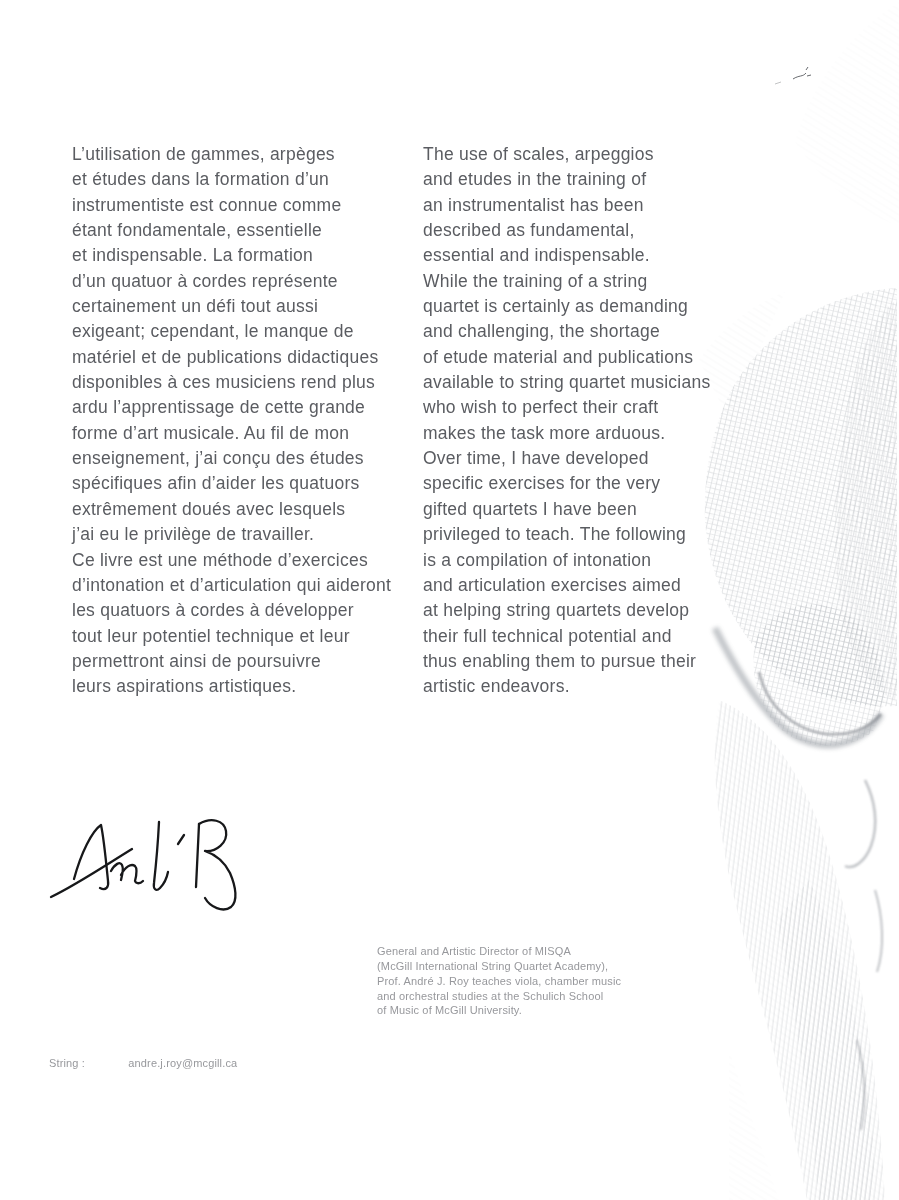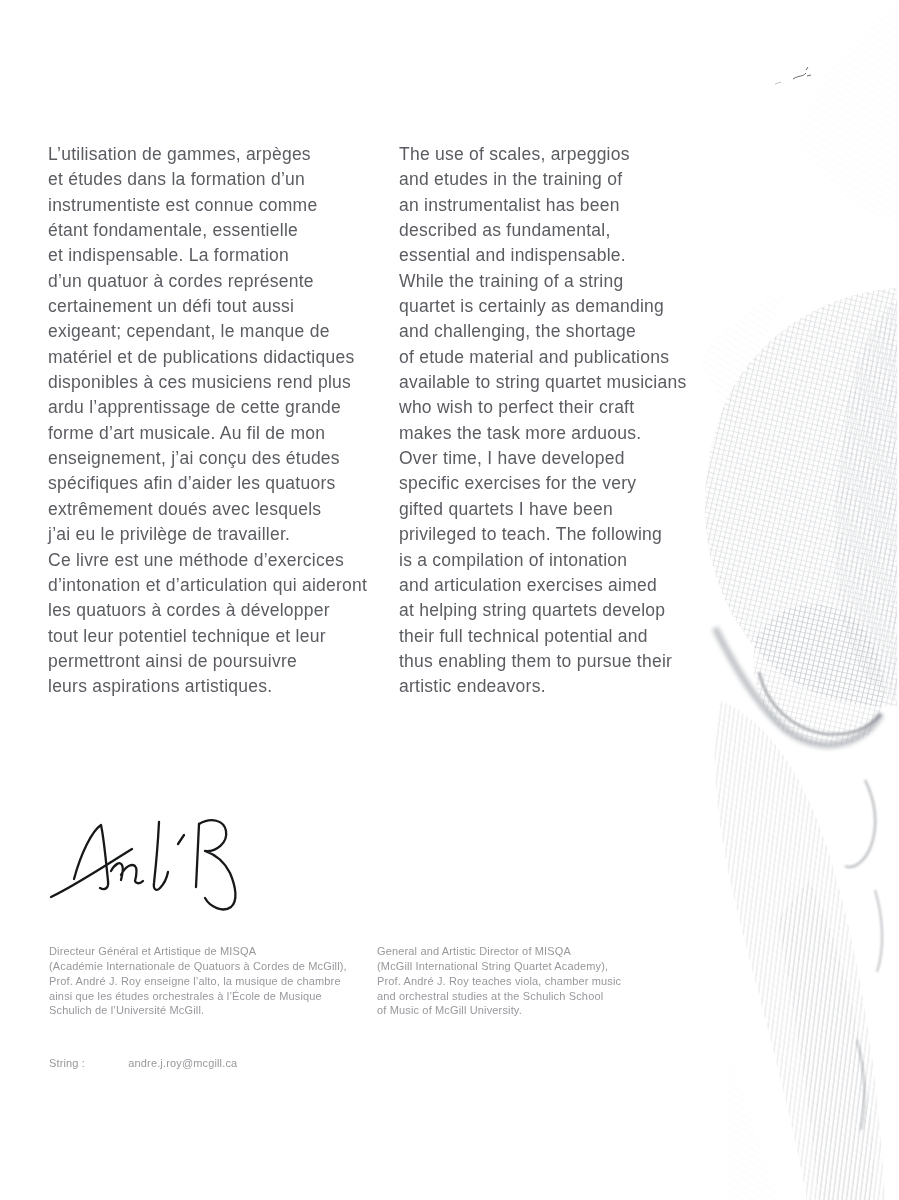--- a/index.html
+++ b/index.html
@@ -12,20 +12,21 @@
     font-family: "Liberation Sans", sans-serif;
   }
   .prose {
     position: absolute;
     white-space: pre;
     color: #5a5c61;
     font-size: 17.5px;
     line-height: 25.35px;
     letter-spacing: 0.25px;
     font-weight: 400;
+    margin-left: 24px;
   }
   .prose-fr { left: 48px; top: 142px; }
   .prose-en { left: 399px; top: 142px; }
   .fine {
     position: absolute;
     white-space: pre;
     color: #97989c;
     font-size: 11px;
     line-height: 14.7px;
     letter-spacing: 0.15px;
@@ -162,25 +163,20 @@
         <path d="M63,56 C67,49 72,46 74,50 C76,54 74,61 73,65 M73,60 C77,52 83,48 87,51 C90,54 88,62 87,66 C88,69 92,69 95,66"></path>
         <path d="M111,7 C110,27 108,50 106,68 C105,74 108,77 112,73 C117,68 119,62 120,57"></path>
         <path d="M130,29 L136,20"></path>
         <path d="M151,9 C150,30 149,52 148,72"></path>
         <path d="M151,9 C163,2 176,5 178,16 C180,28 168,37 157,36 C166,39 176,46 182,58 C188,72 190,86 183,92 C175,98 162,92 157,83"></path>
       </g>
     </svg>
   </div>
 
   <div class="fine fine-fr">
-    <p>Directeur Général et Artistique de MISQA
-(Académie Internationale de Quatuors à Cordes de McGill),
-Prof. André J. Roy enseigne l’alto, la musique de chambre
-ainsi que les études orchestrales à l’École de Musique
-Schulich de l’Université McGill.</p>
   </div>
 
   <div class="fine fine-en">
     <p>General and Artistic Director of MISQA
 (McGill International String Quartet Academy),
 Prof. André J. Roy teaches viola, chamber music
 and orchestral studies at the Schulich School
 of Music of McGill University.</p>
   </div>
 

